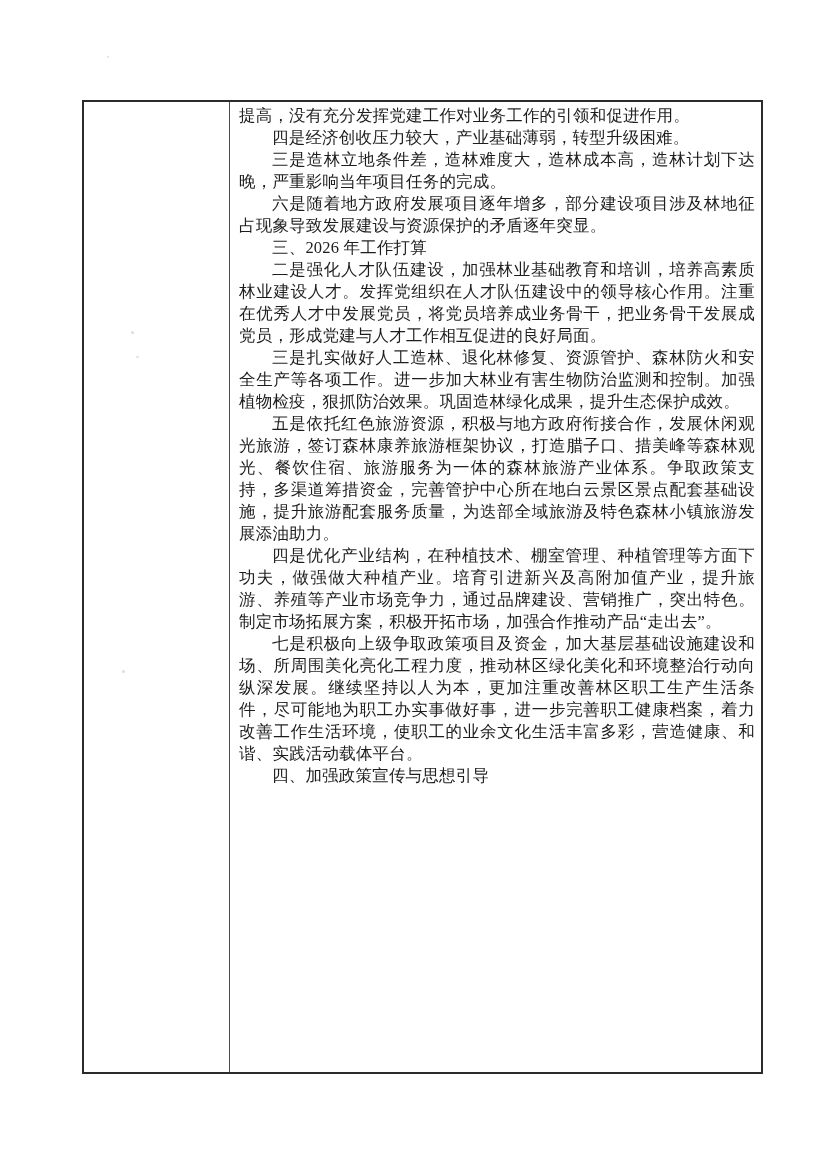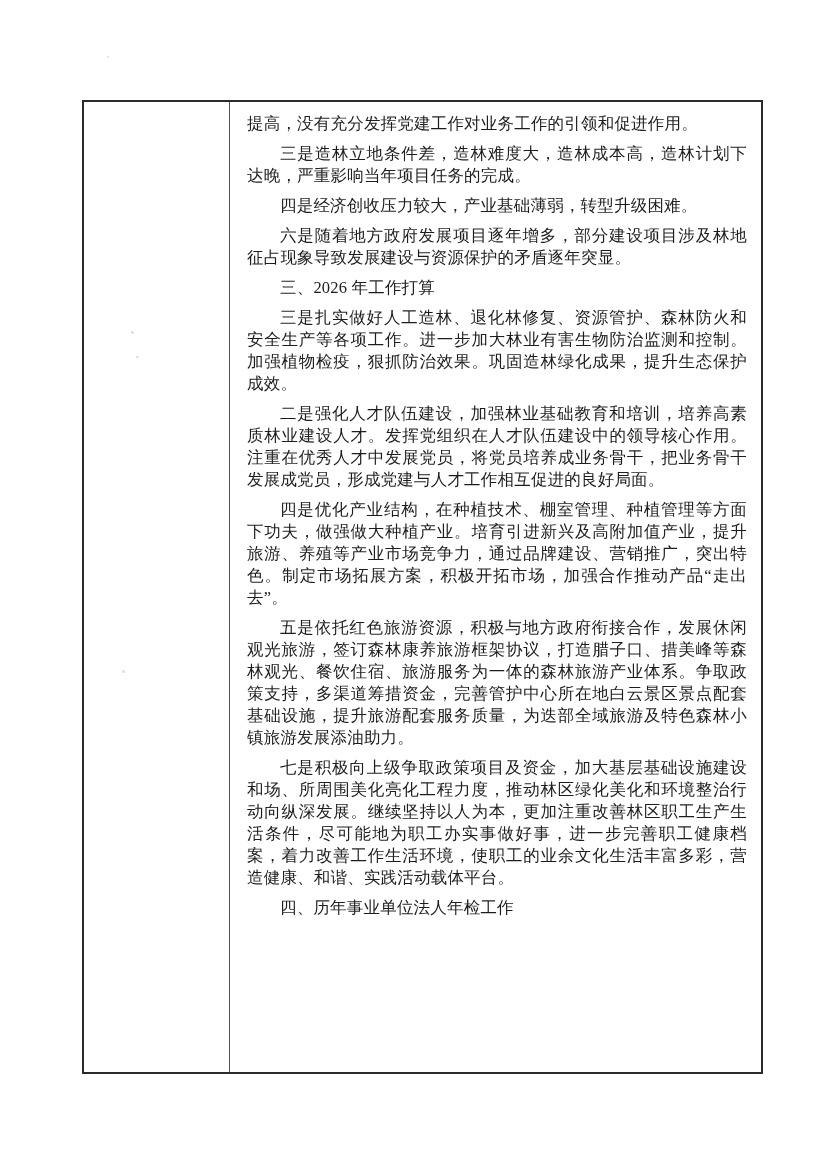--- a/index.html
+++ b/index.html
@@ -36,50 +36,50 @@
     box-sizing: border-box;
     padding: 3px 6px 0 9px;
     overflow: hidden;
     font-size: 16.5px;
     line-height: 22px;
     color: #1d1d1d;
     text-align: justify;
     letter-spacing: 0.2px;
   }
   .cell-right p {
-    margin: 8px;
+    margin: 0;
     text-indent: 2em;
   }
   .cell-right p.flush {
     text-indent: 0;
   }
   .speck {
     position: absolute;
     background: #8f8f8f;
     border-radius: 50%;
     opacity: 0.3;
   }
 </style>
 </head>
 <body>
 
 <div class="doc-table">
   <div class="cell-left"></div>
   <div class="cell-right">
 
   <p class="flush">提高，没有充分发挥党建工作对业务工作的引领和促进作用。</p>
+      <p>四是经济创收压力较大，产业基础薄弱，转型升级困难。</p>
       <p>三是造林立地条件差，造林难度大，造林成本高，造林计划下达晚，严重影响当年项目任务的完成。</p>
-      <p>四是经济创收压力较大，产业基础薄弱，转型升级困难。</p>
       <p>六是随着地方政府发展项目逐年增多，部分建设项目涉及林地征占现象导致发展建设与资源保护的矛盾逐年突显。</p>
       <p>三、2026 年工作打算</p>
+      <p>二是强化人才队伍建设，加强林业基础教育和培训，培养高素质林业建设人才。发挥党组织在人才队伍建设中的领导核心作用。注重在优秀人才中发展党员，将党员培养成业务骨干，把业务骨干发展成党员，形成党建与人才工作相互促进的良好局面。</p>
       <p>三是扎实做好人工造林、退化林修复、资源管护、森林防火和安全生产等各项工作。进一步加大林业有害生物防治监测和控制。加强植物检疫，狠抓防治效果。巩固造林绿化成果，提升生态保护成效。</p>
-      <p>二是强化人才队伍建设，加强林业基础教育和培训，培养高素质林业建设人才。发挥党组织在人才队伍建设中的领导核心作用。注重在优秀人才中发展党员，将党员培养成业务骨干，把业务骨干发展成党员，形成党建与人才工作相互促进的良好局面。</p>
+      <p>五是依托红色旅游资源，积极与地方政府衔接合作，发展休闲观光旅游，签订森林康养旅游框架协议，打造腊子口、措美峰等森林观光、餐饮住宿、旅游服务为一体的森林旅游产业体系。争取政策支持，多渠道筹措资金，完善管护中心所在地白云景区景点配套基础设施，提升旅游配套服务质量，为迭部全域旅游及特色森林小镇旅游发展添油助力。</p>
       <p>四是优化产业结构，在种植技术、棚室管理、种植管理等方面下功夫，做强做大种植产业。培育引进新兴及高附加值产业，提升旅游、养殖等产业市场竞争力，通过品牌建设、营销推广，突出特色。制定市场拓展方案，积极开拓市场，加强合作推动产品“走出去”。</p>
-      <p>五是依托红色旅游资源，积极与地方政府衔接合作，发展休闲观光旅游，签订森林康养旅游框架协议，打造腊子口、措美峰等森林观光、餐饮住宿、旅游服务为一体的森林旅游产业体系。争取政策支持，多渠道筹措资金，完善管护中心所在地白云景区景点配套基础设施，提升旅游配套服务质量，为迭部全域旅游及特色森林小镇旅游发展添油助力。</p>
       <p>七是积极向上级争取政策项目及资金，加大基层基础设施建设和场、所周围美化亮化工程力度，推动林区绿化美化和环境整治行动向纵深发展。继续坚持以人为本，更加注重改善林区职工生产生活条件，尽可能地为职工办实事做好事，进一步完善职工健康档案，着力改善工作生活环境，使职工的业余文化生活丰富多彩，营造健康、和谐、实践活动载体平台。</p>
-      <p>四、历年事业单位法人年检工作</p>
+      <p>四、加强政策宣传与思想引导</p>
     </div>
 </div>
 
 <div class="speck" style="left:131px; top:331px; width:3px; height:3px;"></div>
 <div class="speck" style="left:136px; top:356px; width:3px; height:2px;"></div>
 <div class="speck" style="left:122px; top:670px; width:3px; height:3px;"></div>
 <div class="speck" style="left:107px; top:56px; width:2px; height:2px;"></div>
 
 </body></html>

